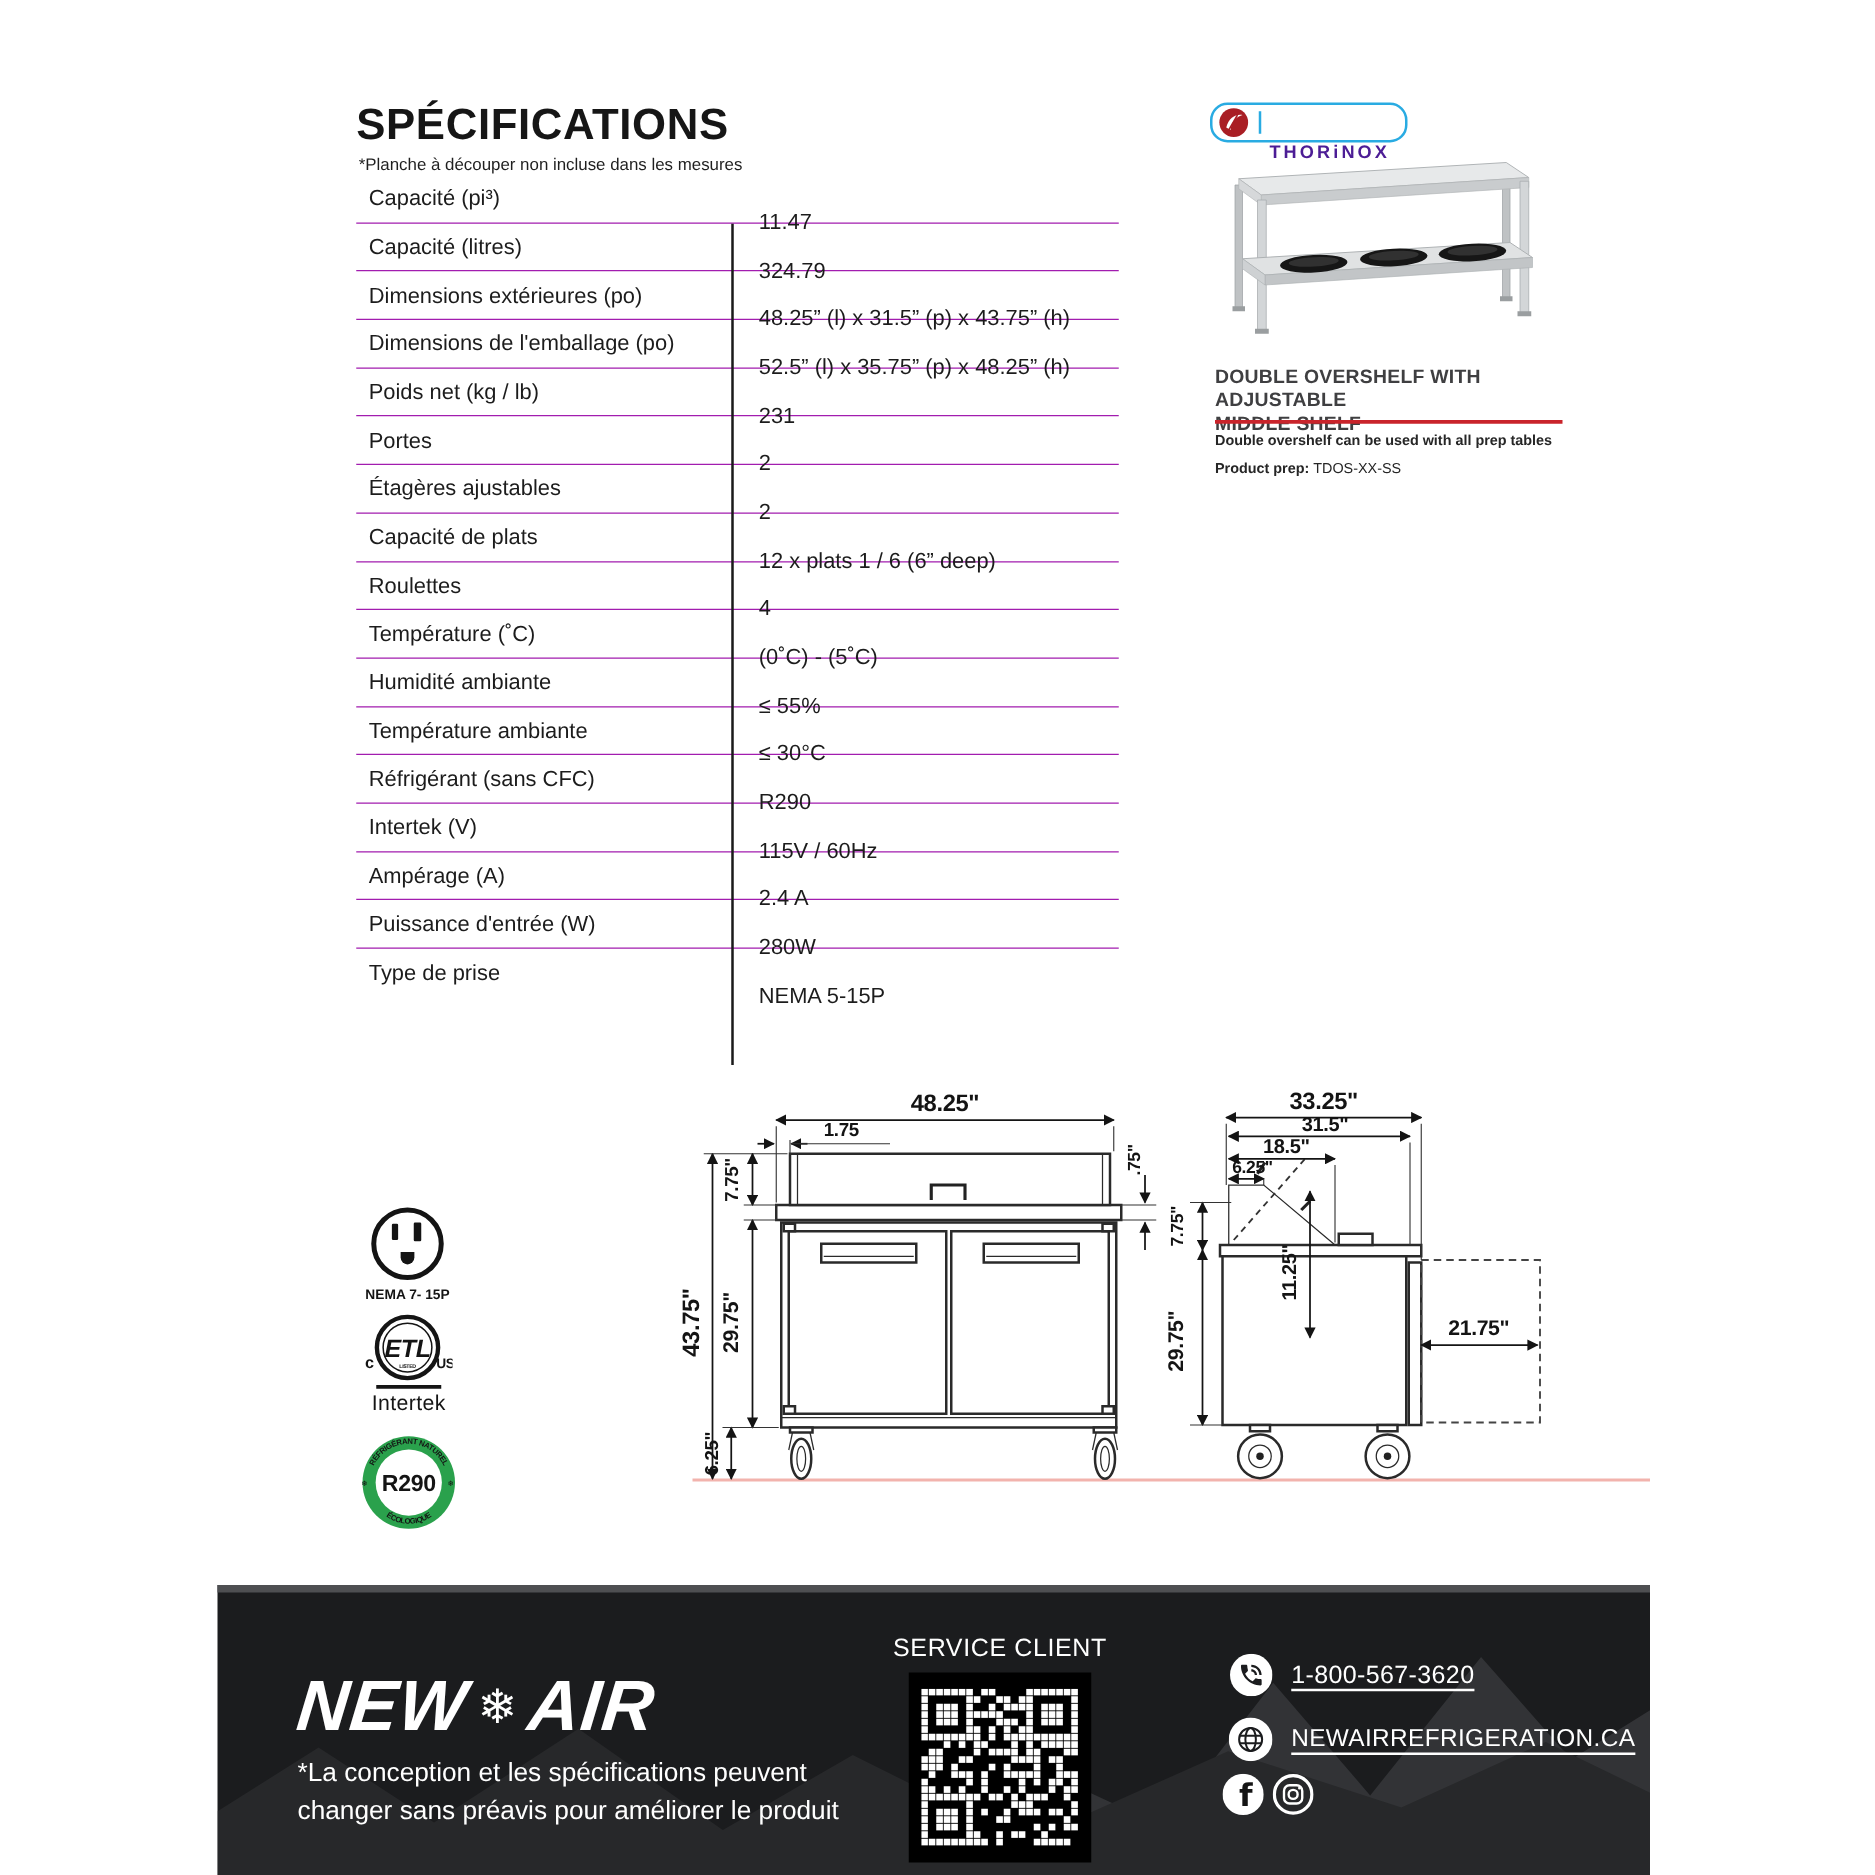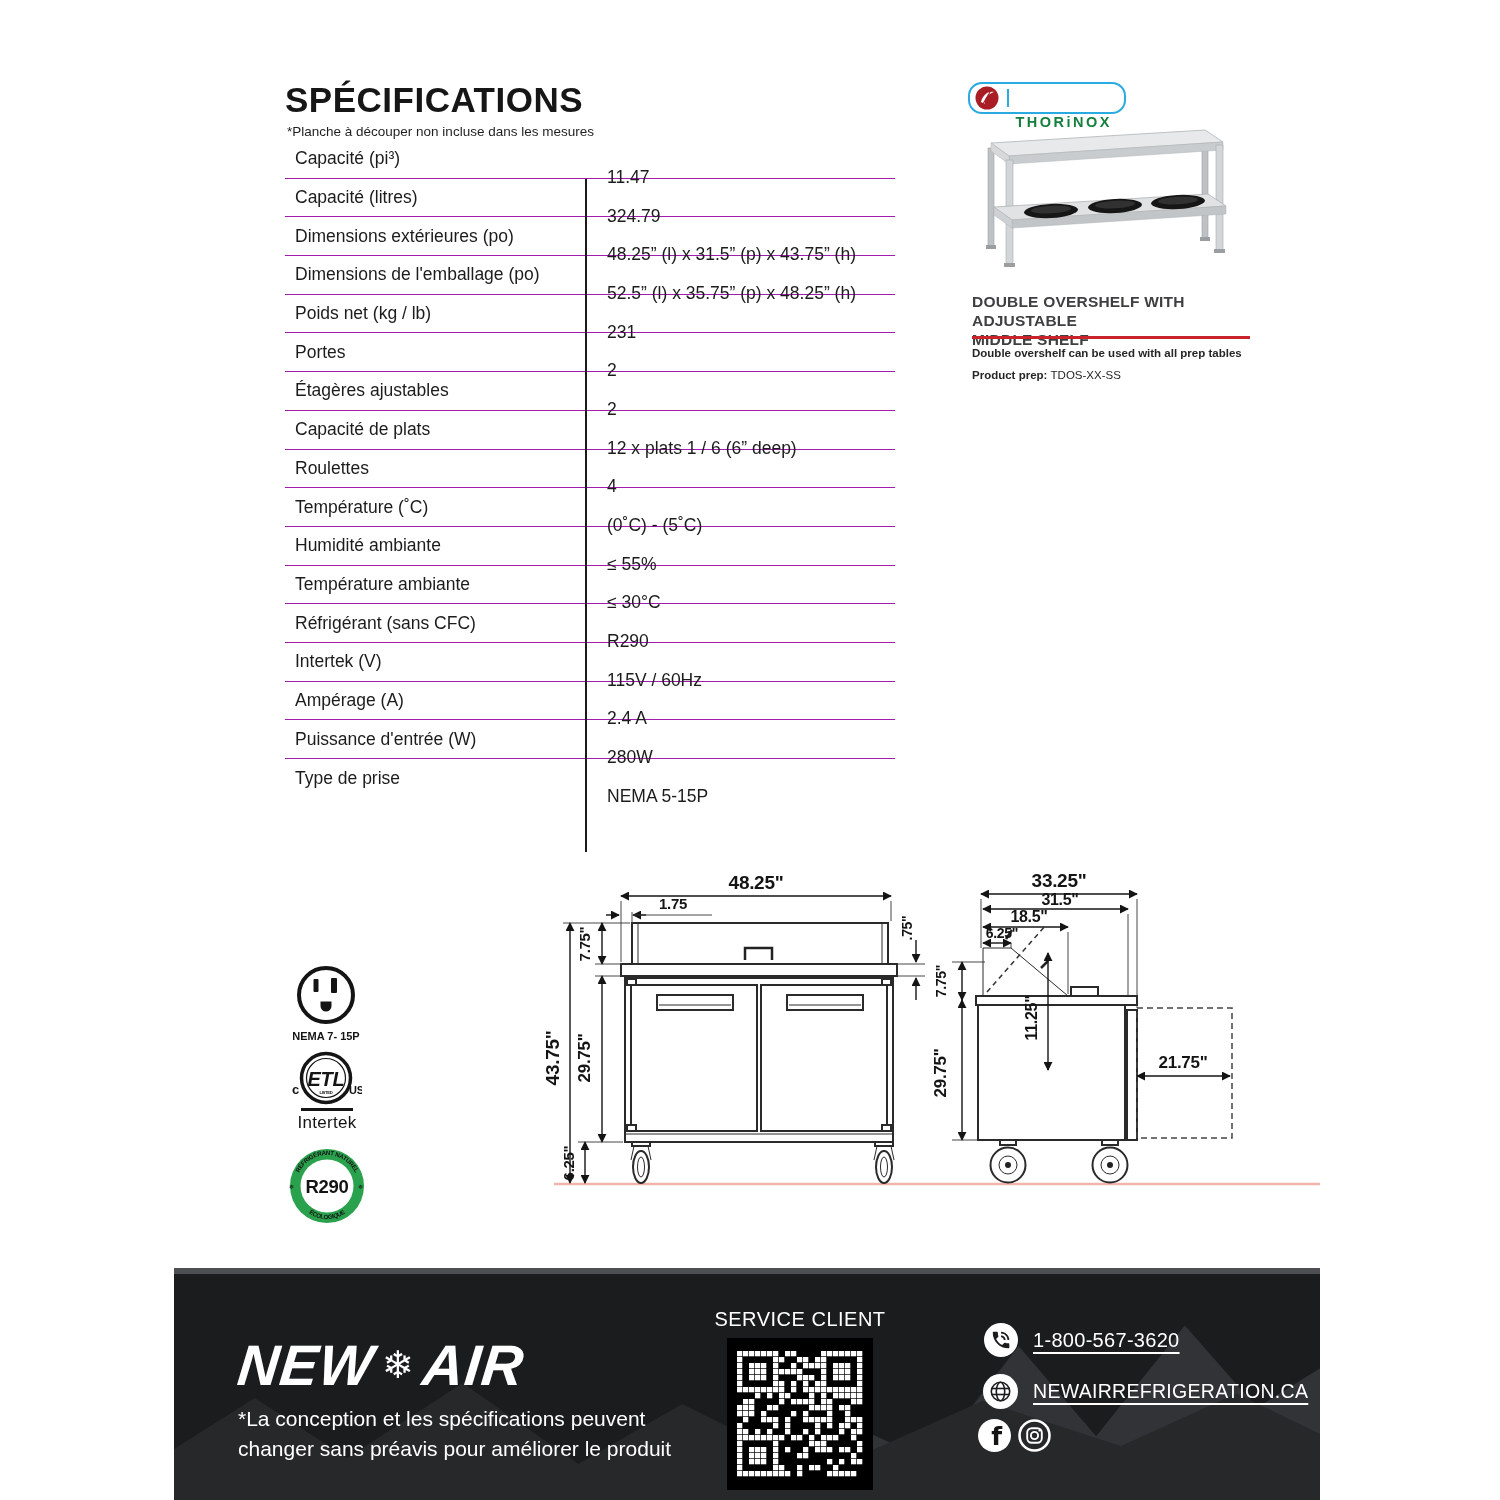--- a/index.html
+++ b/index.html
@@ -17,21 +17,21 @@
             border-bottom:1px solid #a21caf;font-size:17.5px;}
   .spec-row:last-child{border-bottom:none;}
   .spec-label{width:300px;padding-left:10px;box-sizing:border-box;}
   .spec-value{flex:1;padding-left:22px;margin-top:37px;}
   .spec-divider{position:absolute;left:300px;top:38.7px;width:2px;height:673px;background:#1a1a1a;}
 
   
   .brand-badge{left:968px;top:82px;display:flex;align-items:center;gap:7px;border:2px solid #29abe2;
                border-radius:14px;padding:2px 12px 2px 4px;height:24px;}
   .brand-badge .bar{width:1.5px;height:18px;background:#29abe2;}
-  .brand-text{color:#15803d;font-weight:700;font-size:14.5px;letter-spacing:2.5px;margin-top:48px;}
+  .brand-text{color:#4c1d95;font-weight:700;font-size:14.5px;letter-spacing:2.5px;margin-top:48px;}
   .card-title{left:972px;top:292px;width:300px;font-size:15.5px;font-weight:700;color:#3f3f41;line-height:19px;letter-spacing:.2px;}
   .card-rule{left:972px;top:336px;width:278px;height:3px;background:#c9242b;}
   .card-desc{left:972px;top:347px;font-size:11.5px;font-weight:700;color:#262626;}
   .card-code{left:972px;top:369px;font-size:11.5px;color:#262626;}
   .card-code b{font-weight:700;}
 
   
   .nema-label{left:282px;top:1030px;width:88px;text-align:center;font-size:11px;font-weight:700;color:#141414;}
   .etl-line{left:301px;top:1108px;width:52px;height:2.5px;background:#151515;}
   .etl-brand{left:288px;top:1113px;width:78px;text-align:center;font-size:17px;color:#151515;letter-spacing:.3px;}

